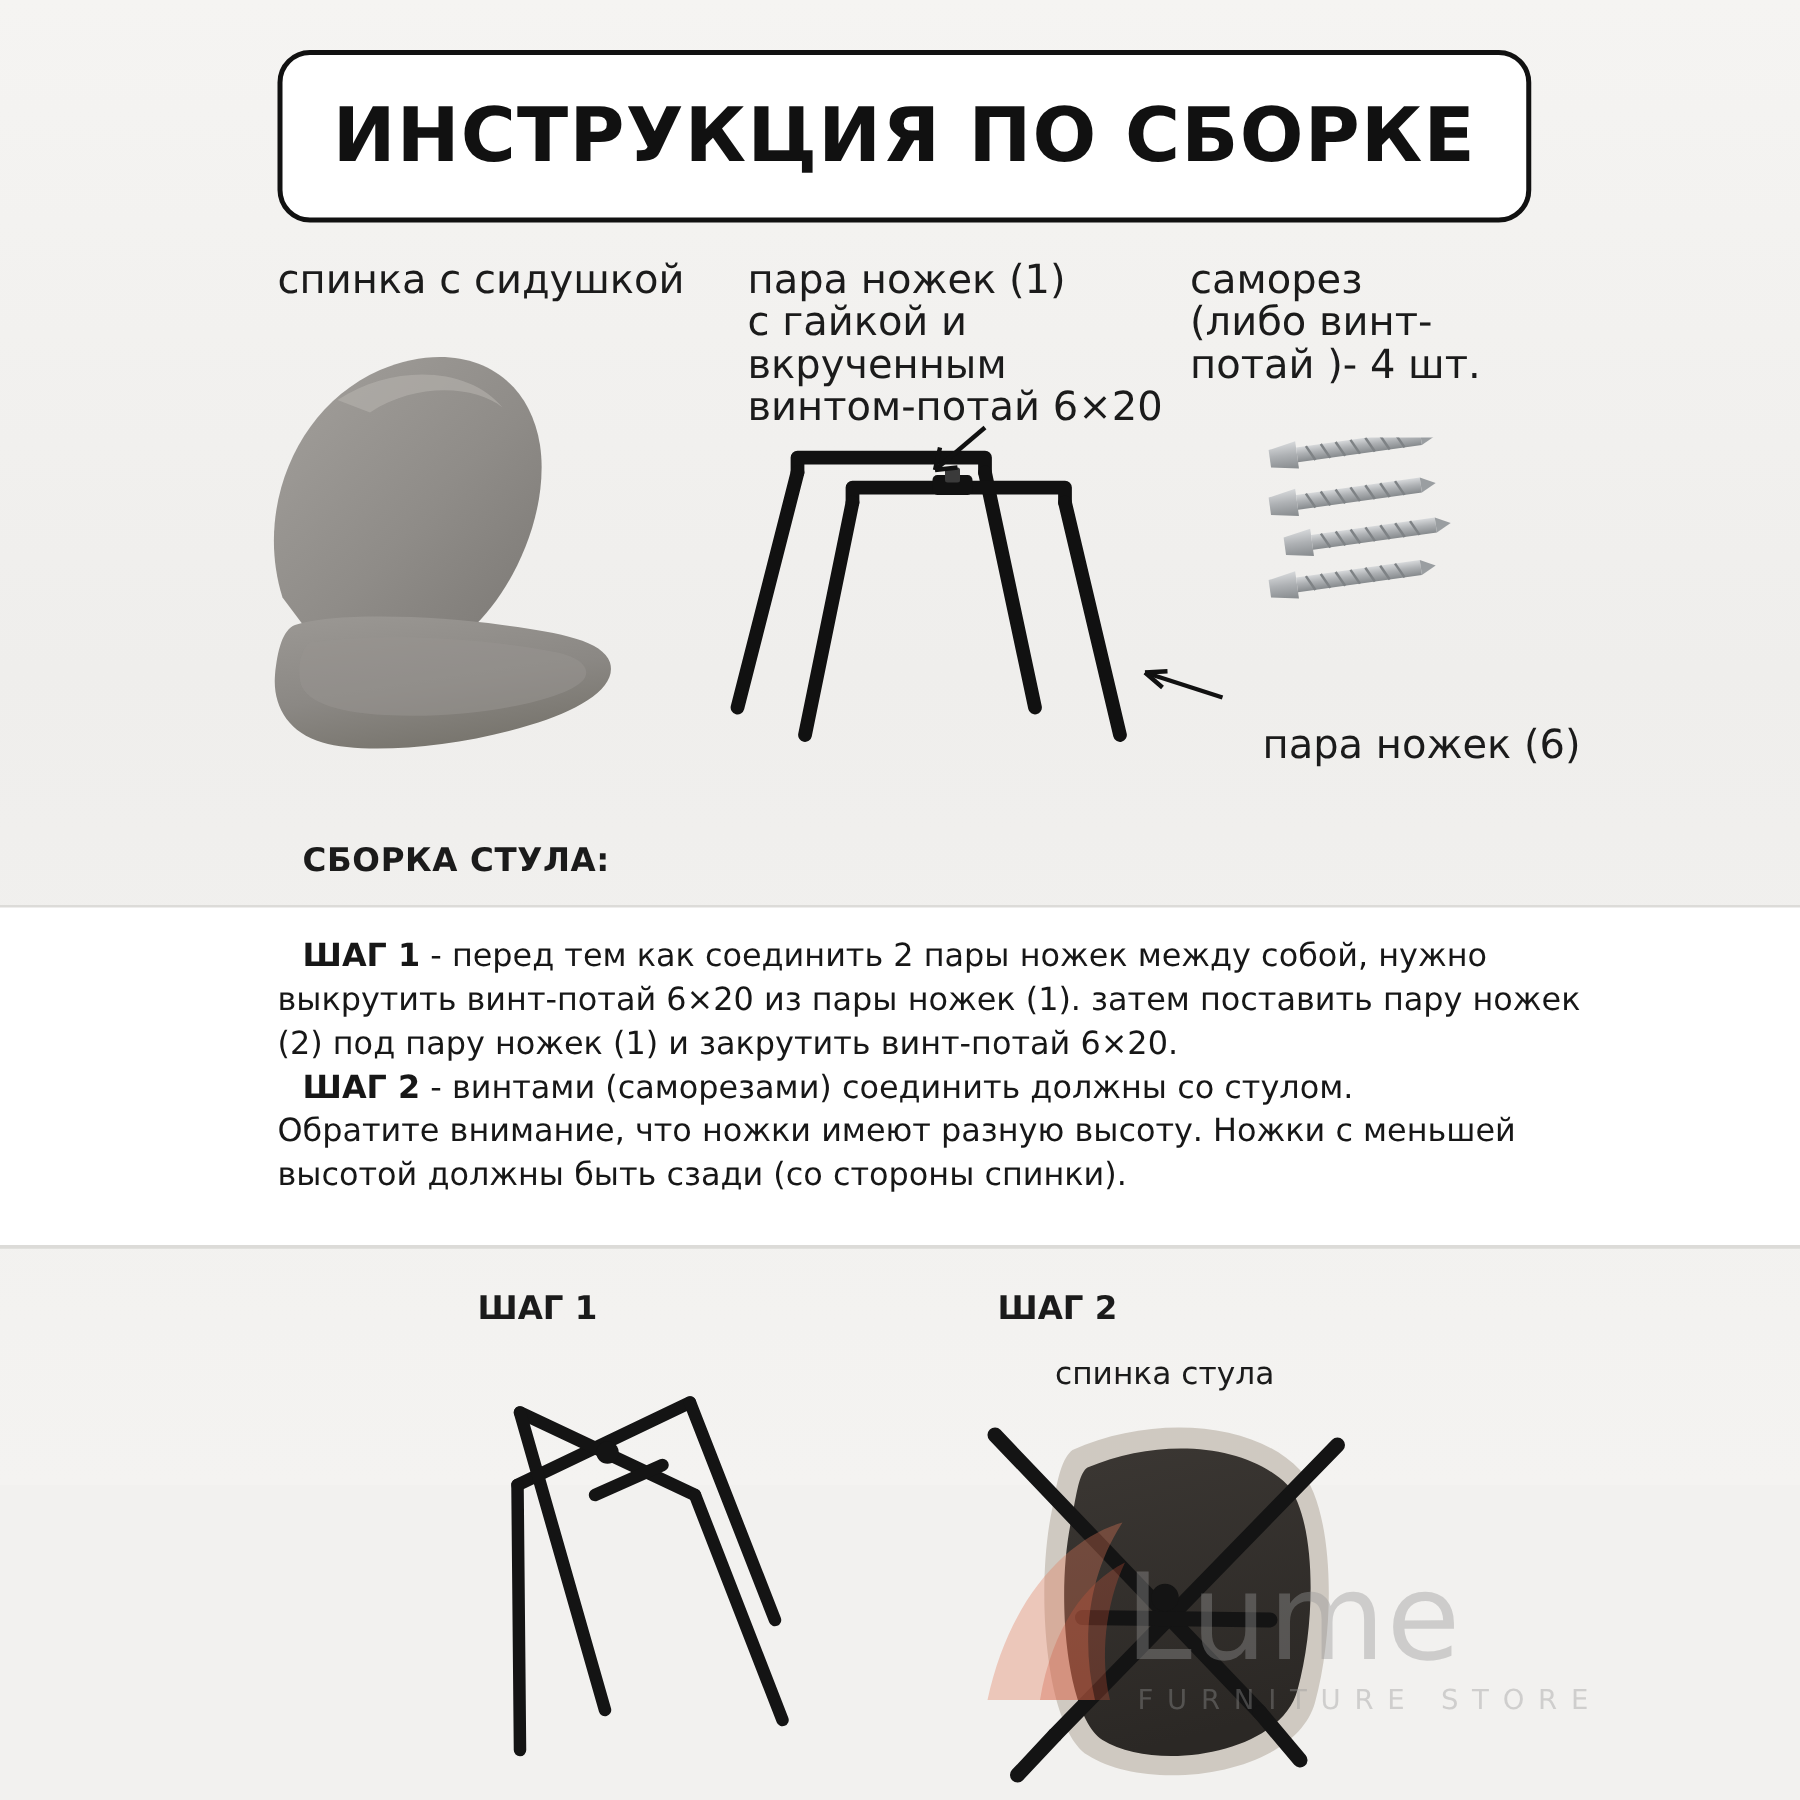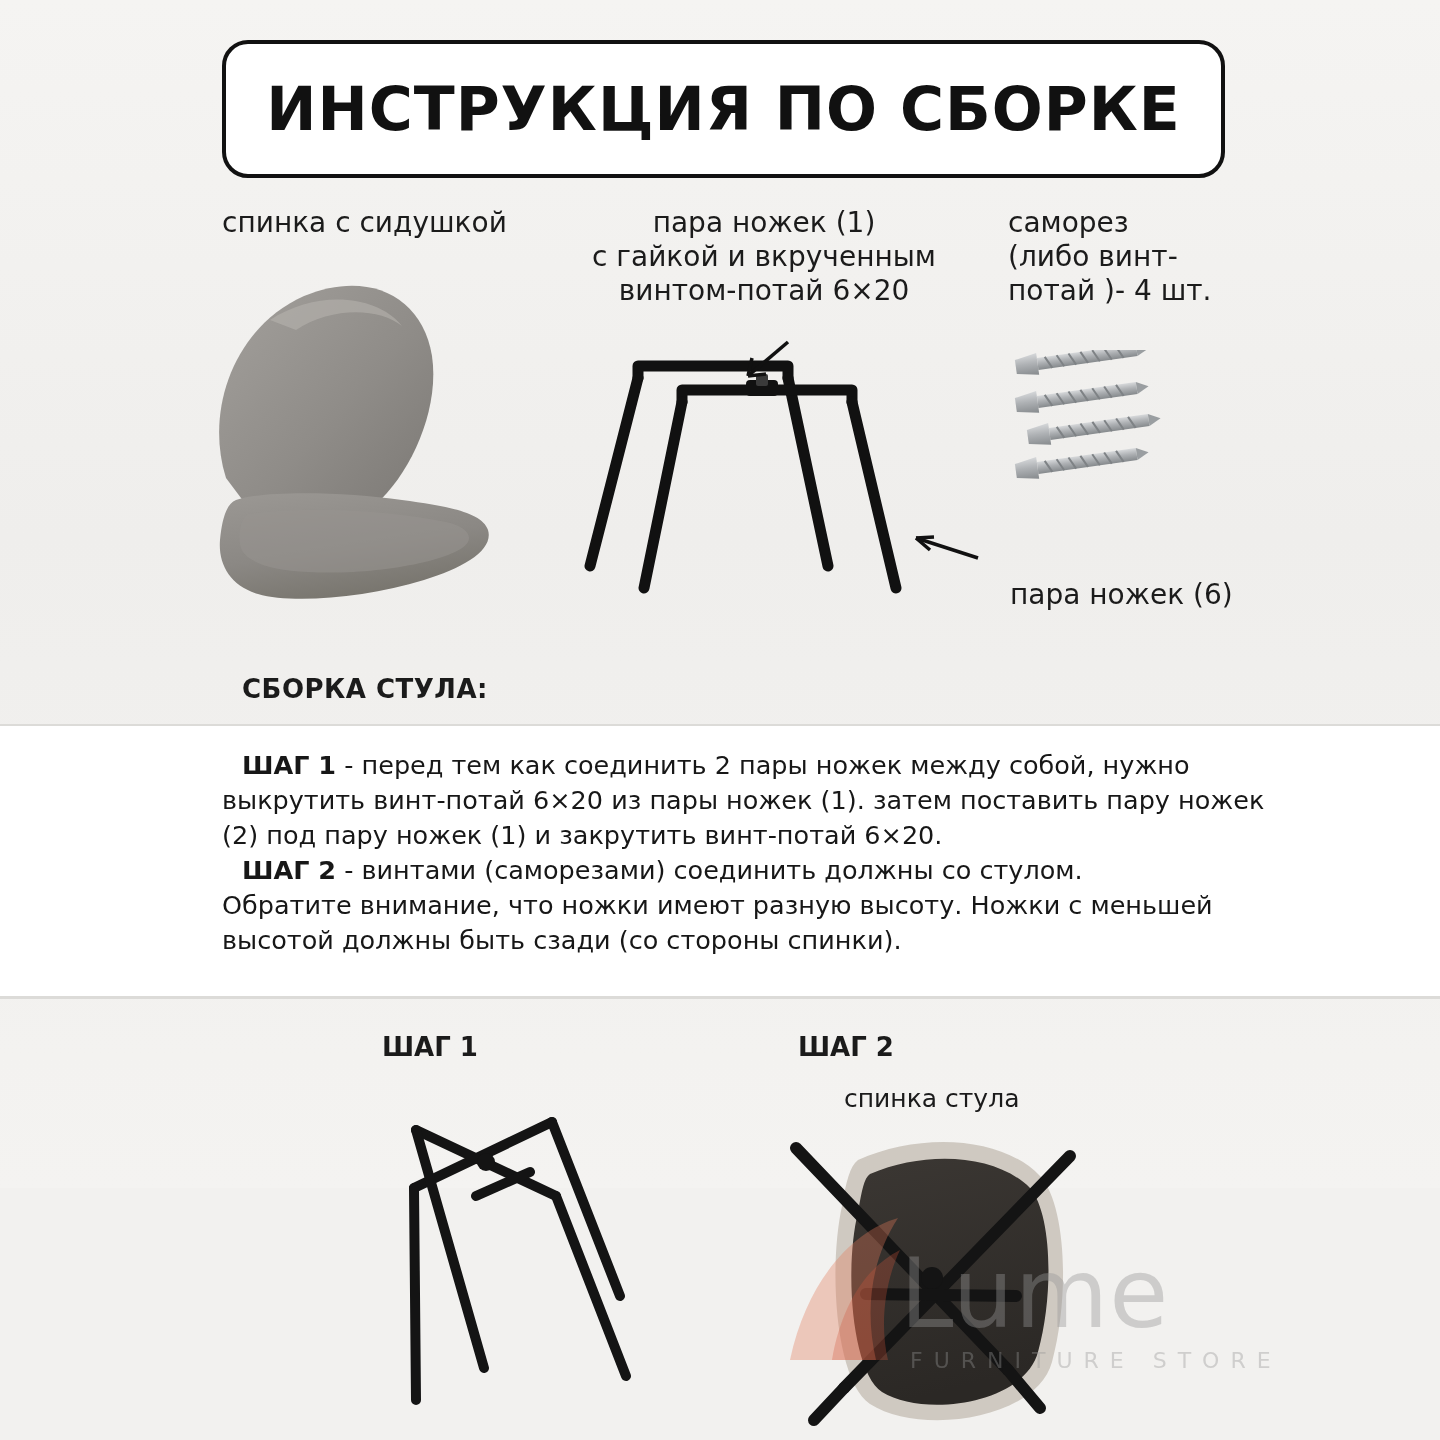--- a/index.html
+++ b/index.html
@@ -40,21 +40,21 @@
     font-size: 60px;
     letter-spacing: 1px;
     color: #111;
     white-space: nowrap;
   }
 
   
   .label {
     position: absolute;
     color: #1b1b1b;
-    font-size: 28px;
+    font-size: 32px;
     line-height: 34px;
     font-family: "DejaVu Sans", sans-serif;
     white-space: pre-line;
   }
   .bold {
     font-weight: bold;
     margin-left: 20px;
   }
 
   
@@ -156,25 +156,25 @@
 <body>
 
 <div class="page">
 
   <div class="title-box">
     <div class="title-text">ИНСТРУКЦИЯ ПО СБОРКЕ</div>
   </div>
 
   <div class="label" style="left:222px; top:206px; width:330px;">спинка с сидушкой</div>
 
-  <div class="label" style="left:574px; top:206px; width:380px;text-align:center;">пара ножек (1)
+  <div class="label" style="left:598px; top:206px; width:380px;">пара ножек (1)
 с гайкой и вкрученным
 винтом-потай 6×20</div>
 
-  <div class="label" style="left:1008px; top:206px; width:240px;">саморез
+  <div class="label" style="left:952px; top:206px; width:240px;">саморез
 (либо винт-
 потай )- 4 шт.</div>
 
   <div class="label" style="left:1010px; top:578px; width:260px;">пара ножек (6)</div>
 
   <div class="seat-wrap">
     <svg viewBox="0 0 330 360" width="330" height="360">
       <defs>
         <linearGradient id="backGrad" x1="0" y1="0" x2="1" y2="1">
           <stop offset="0%" stop-color="#a3a09c"></stop>

